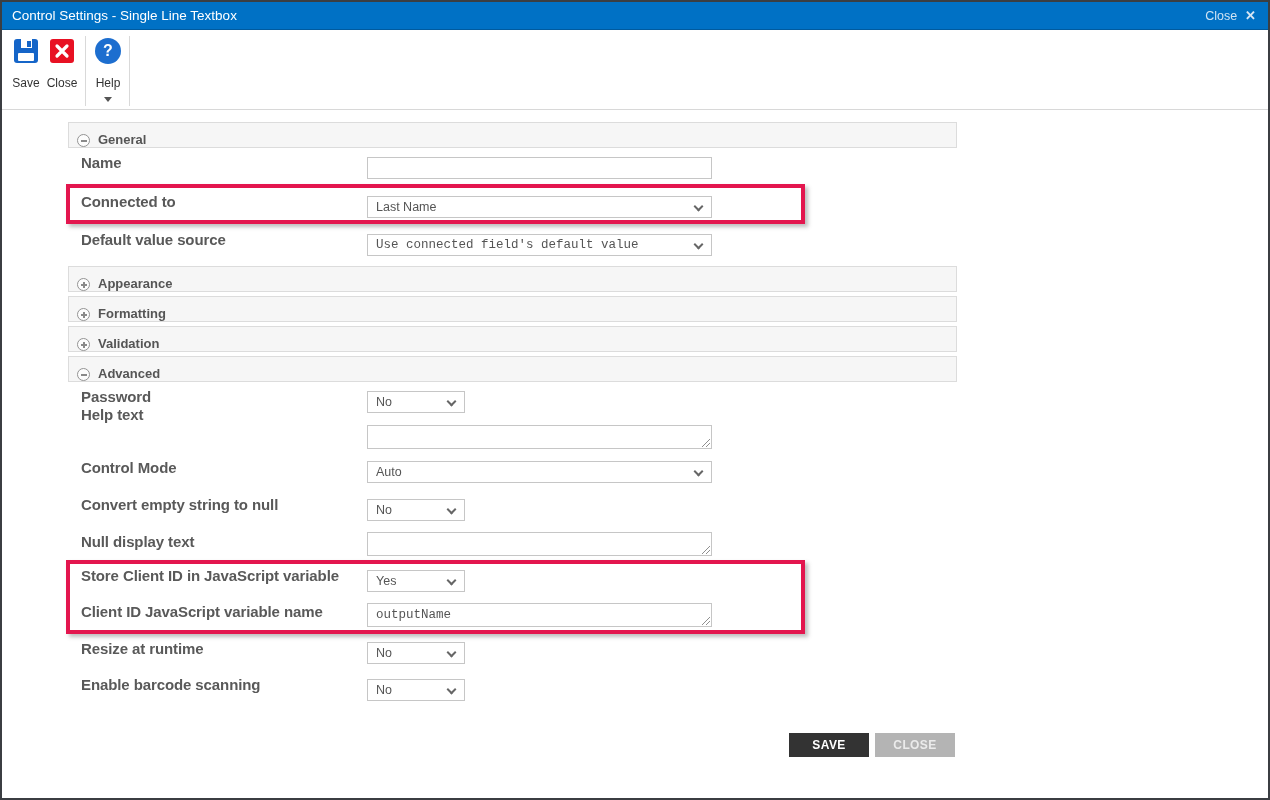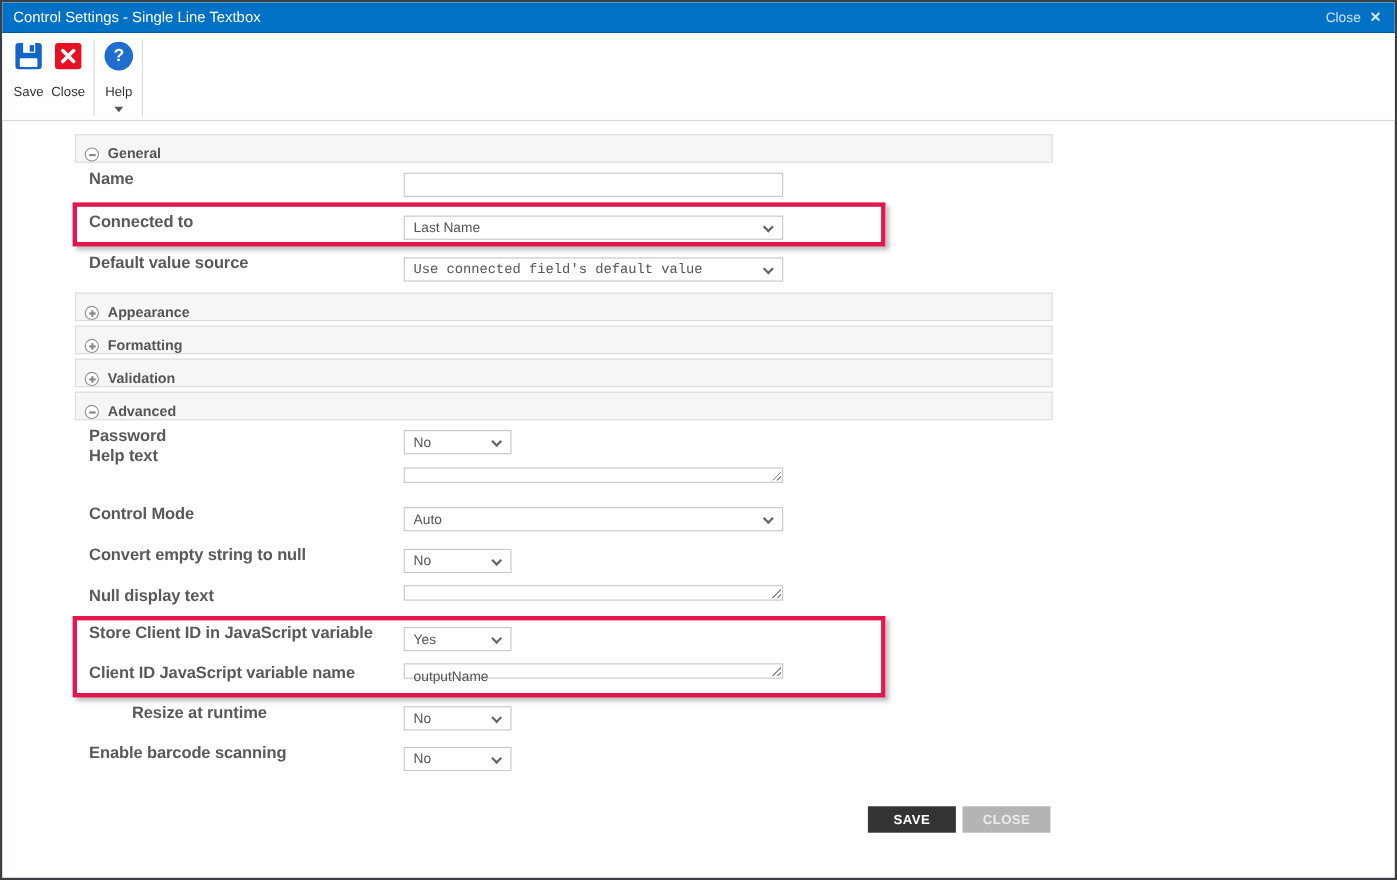--- a/index.html
+++ b/index.html
@@ -75,23 +75,23 @@
     font-size:12.5px; color:#555; cursor:default;
   }
   .sel.wide { left:365px; width:345px; }
   .sel.narrow { left:365px; width:98px; }
   .chev {
     position:absolute; right:9px; top:6px; width:7px; height:7px;
     border-right:2px solid #666; border-bottom:2px solid #666;
     transform:rotate(45deg); transform-origin:center;
   }
   .tbox {
-    position:absolute; left:365px; width:345px; height:14px;
+    position:absolute; left:365px; width:345px; height:24px;
     background:#fff; border:1px solid #c6c6c6;
-    font-size:12.5px; color:#555; padding:4px 8px 0 8px;
+    font-size:12.5px; color:#555; padding:4px 8px 0 8px;font-family:Liberation Mono, monospace;
   }
   .tbox .grip {
     content:''; position:absolute; right:1px; bottom:1px; width:10px; height:10px;
     background:repeating-linear-gradient(135deg, transparent 0 2px, #8f8f8f 2px 3px);
     clip-path:polygon(100% 0, 100% 100%, 0 100%);
   }
   .inputbox {
     position:absolute; left:365px; width:345px; height:22px;
     background:#fff; border:1px solid #c6c6c6; font-size:12.5px; color:#555; padding:0 8px;
     font-family:"Liberation Sans", sans-serif;
@@ -240,21 +240,21 @@
     <span>Yes</span>
     <span class="chev"></span>
   </div>
 
   <div class="flabel" style="top:601px;">Client ID JavaScript variable name</div>
   <div class="tbox" style="top:601px;">
     <span>outputName</span>
     <span class="grip"></span>
   </div>
 
-  <div class="flabel" style="top:638px;margin-left:39px;">Resize at runtime</div>
+  <div class="flabel" style="top:638px;">Resize at runtime</div>
   <div class="sel narrow" style="top:640px;">
     <span>No</span>
     <span class="chev"></span>
   </div>
 
   <div class="flabel" style="top:674px;">Enable barcode scanning</div>
   <div class="sel narrow" style="top:677px;">
     <span>No</span>
     <span class="chev"></span>
   </div>

